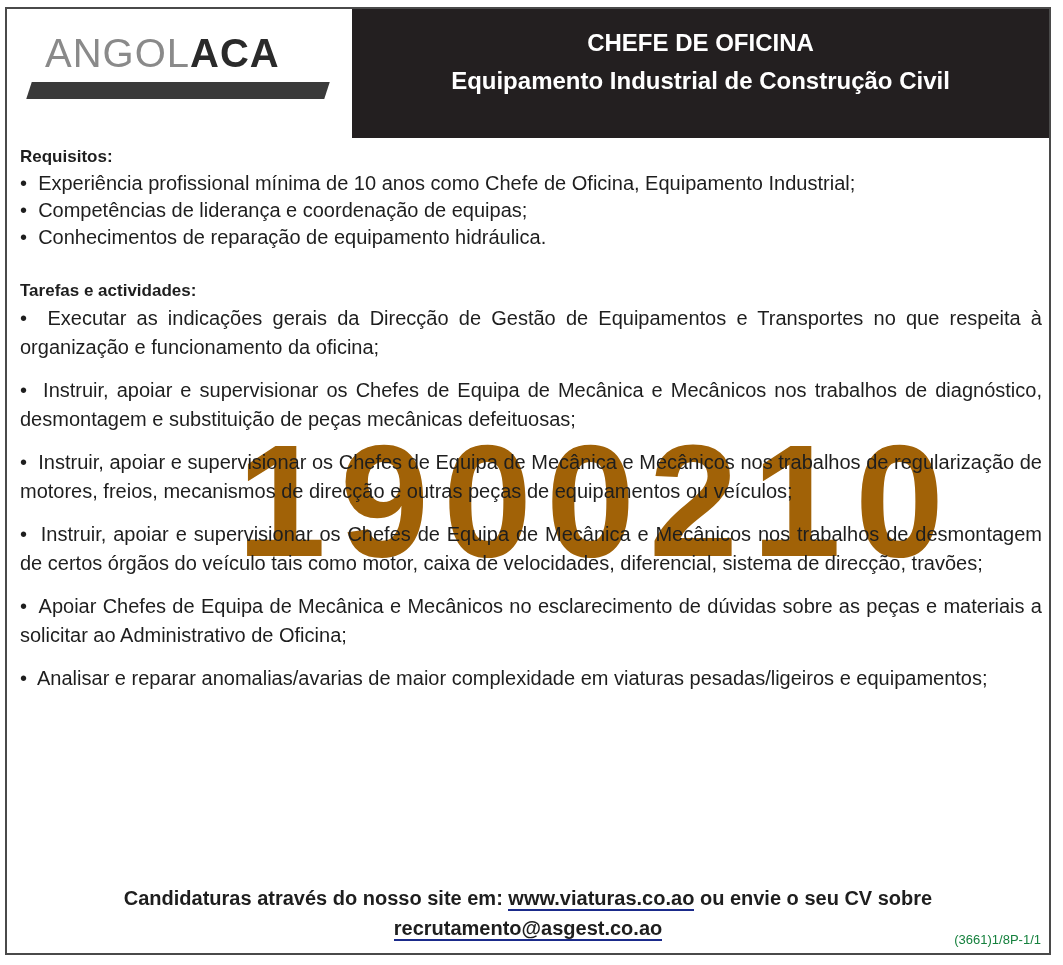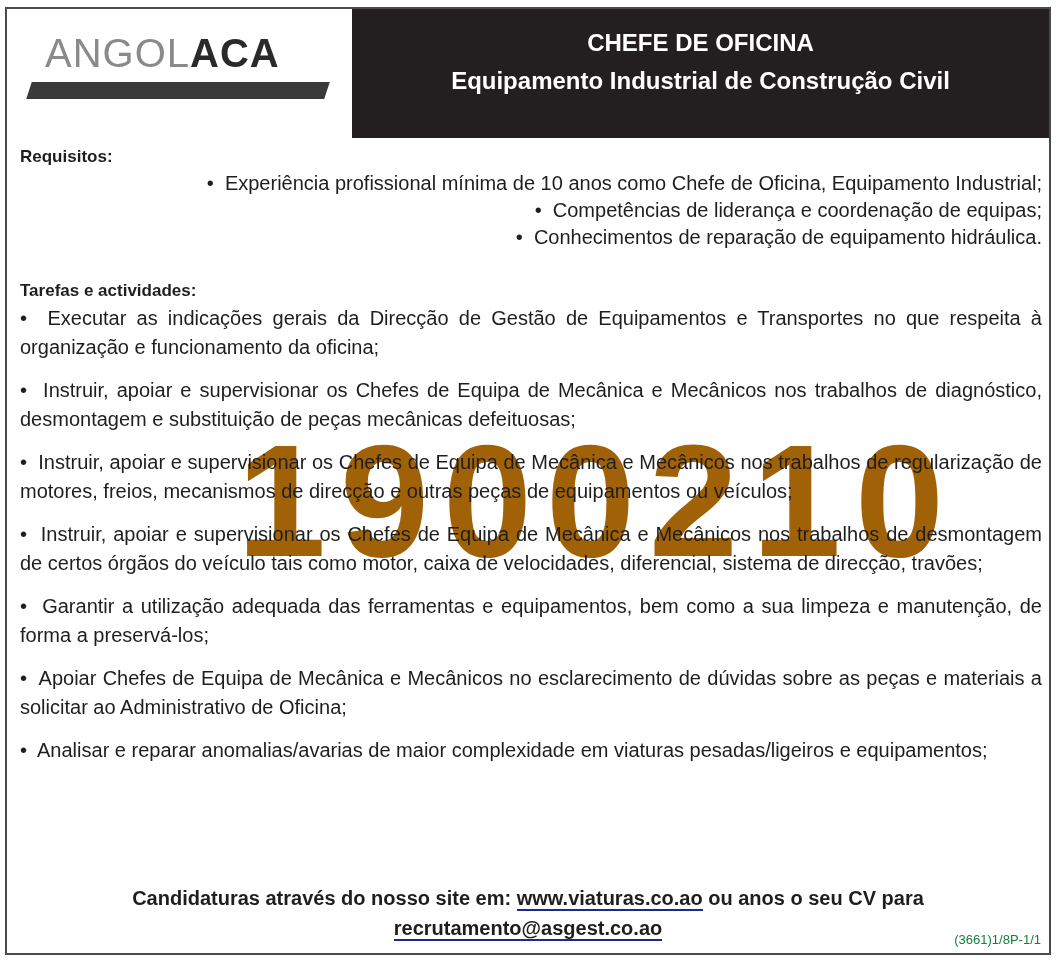--- a/index.html
+++ b/index.html
@@ -24,21 +24,21 @@
 
   .title-box { position: absolute; left: 345px; top: 0; right: 0; height: 129px;
                background: #231f20; color: #ffffff; text-align: center; }
   .title-1 { position: absolute; left: 0; right: 0; top: 20px; font-size: 24px; font-weight: bold; }
   .title-2 { position: absolute; left: 0; right: 0; top: 58px; font-size: 24px; font-weight: bold; }
 
   
   .content { position: absolute; left: 13px; top: 135px; width: 1022px; font-size: 20px; line-height: 29px; }
   .section-head { font-weight: bold; font-size: 17px; line-height: 26px; }
   .req-list { margin: 0; padding: 0; list-style: none; }
-  .req-list li { line-height: 27px; text-align: right; }
+  .req-list li { line-height: 27px; }
   .gap-1 { height: 27px; }
   .task { margin: 0 0 14px 0; text-align: justify; line-height: 29px; }
 
   
   .footer { position: absolute; left: 0; right: 0; top: 874px; text-align: center;
             font-size: 20px; font-weight: bold; line-height: 30px; }
   .footer a { color: #1e1e1e; text-decoration: none; border-bottom: 2px solid #1a2a8a; }
   .ref { position: absolute; right: 8px; bottom: 6px; font-size: 13px; color: #15803d; }
 
   
@@ -74,28 +74,27 @@
       <li><span>•</span>&nbsp; <span>Conhecimentos de reparação de equipamento hidráulica.</span></li>
     </ul>
 
     <div class="gap-1"></div>
 
     <div class="section-head">Tarefas e actividades:</div>
     <div class="task"><span>•</span>&nbsp; <span>Executar as indicações gerais da Direcção de Gestão de Equipamentos e Transportes no que respeita à organização e funcionamento da oficina;</span></div>
     <div class="task"><span>•</span>&nbsp; <span>Instruir, apoiar e supervisionar os Chefes de Equipa de Mecânica e Mecânicos nos trabalhos de diagnóstico, desmontagem e substituição de peças mecânicas defeituosas;</span></div>
     <div class="task"><span>•</span>&nbsp; <span>Instruir, apoiar e supervisionar os Chefes de Equipa de Mecânica e Mecânicos nos trabalhos de regularização de motores, freios, mecanismos de direcção e outras peças de equipamentos ou veículos;</span></div>
     <div class="task"><span>•</span>&nbsp; <span>Instruir, apoiar e supervisionar os Chefes de Equipa de Mecânica e Mecânicos nos trabalhos de desmontagem de certos órgãos do veículo tais como motor, caixa de velocidades, diferencial, sistema de direcção, travões;</span></div>
-    <div class="task"><span>•</span>&nbsp; <span>Garantir a utilização adequada das ferramentas e equipamentos, bem como a sua limpeza e manutenção, de forma a preservá-los;</span></div>
     <div class="task"><span>•</span>&nbsp; <span>Apoiar Chefes de Equipa de Mecânica e Mecânicos no esclarecimento de dúvidas sobre as peças e materiais a solicitar ao Administrativo de Oficina;</span></div>
     <div class="task"><span>•</span>&nbsp; <span>Analisar e reparar anomalias/avarias de maior complexidade em viaturas pesadas/ligeiros e equipamentos;</span></div>
   </div>
 
   <div class="footer">
     <div>
-      <span>Candidaturas através do nosso site em: </span><a href="#">www.viaturas.co.ao</a><span> ou anos o seu CV para</span>
+      <span>Candidaturas através do nosso site em: </span><a href="#">www.viaturas.co.ao</a><span> ou envie o seu CV sobre</span>
     </div>
     <div>
       <a href="#">recrutamento@asgest.co.ao</a>
     </div>
   </div>
 
   <div class="ref">(3661)1/8P-1/1</div>
 </div>
 
 </body></html>

